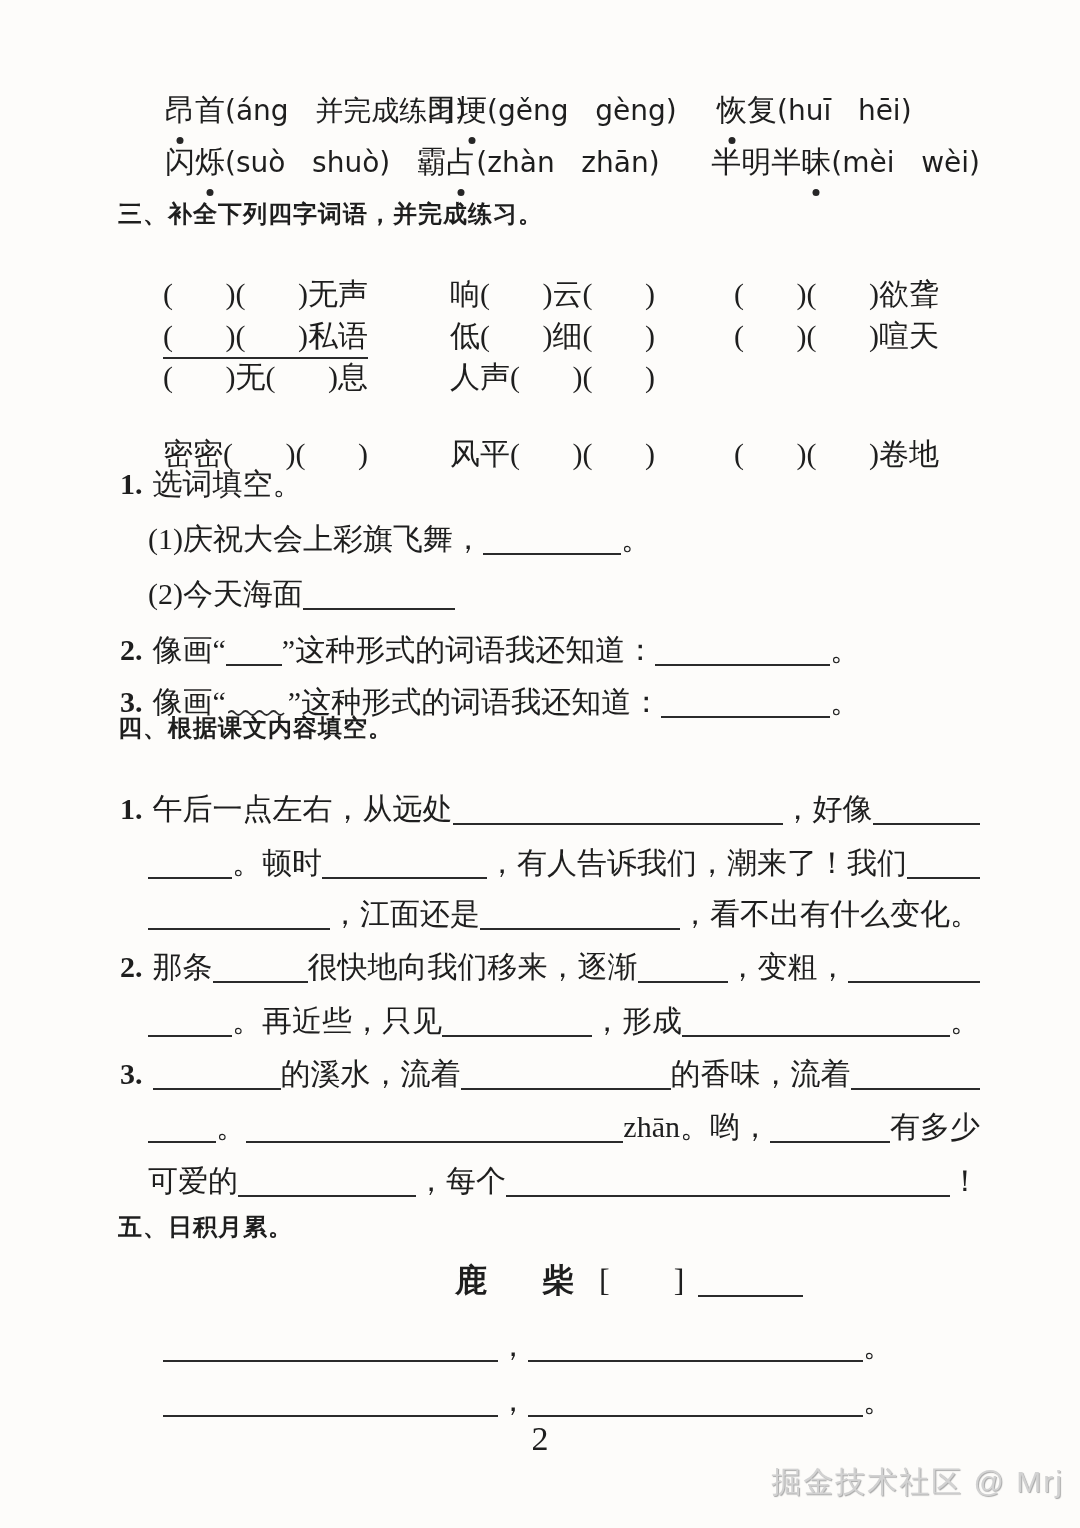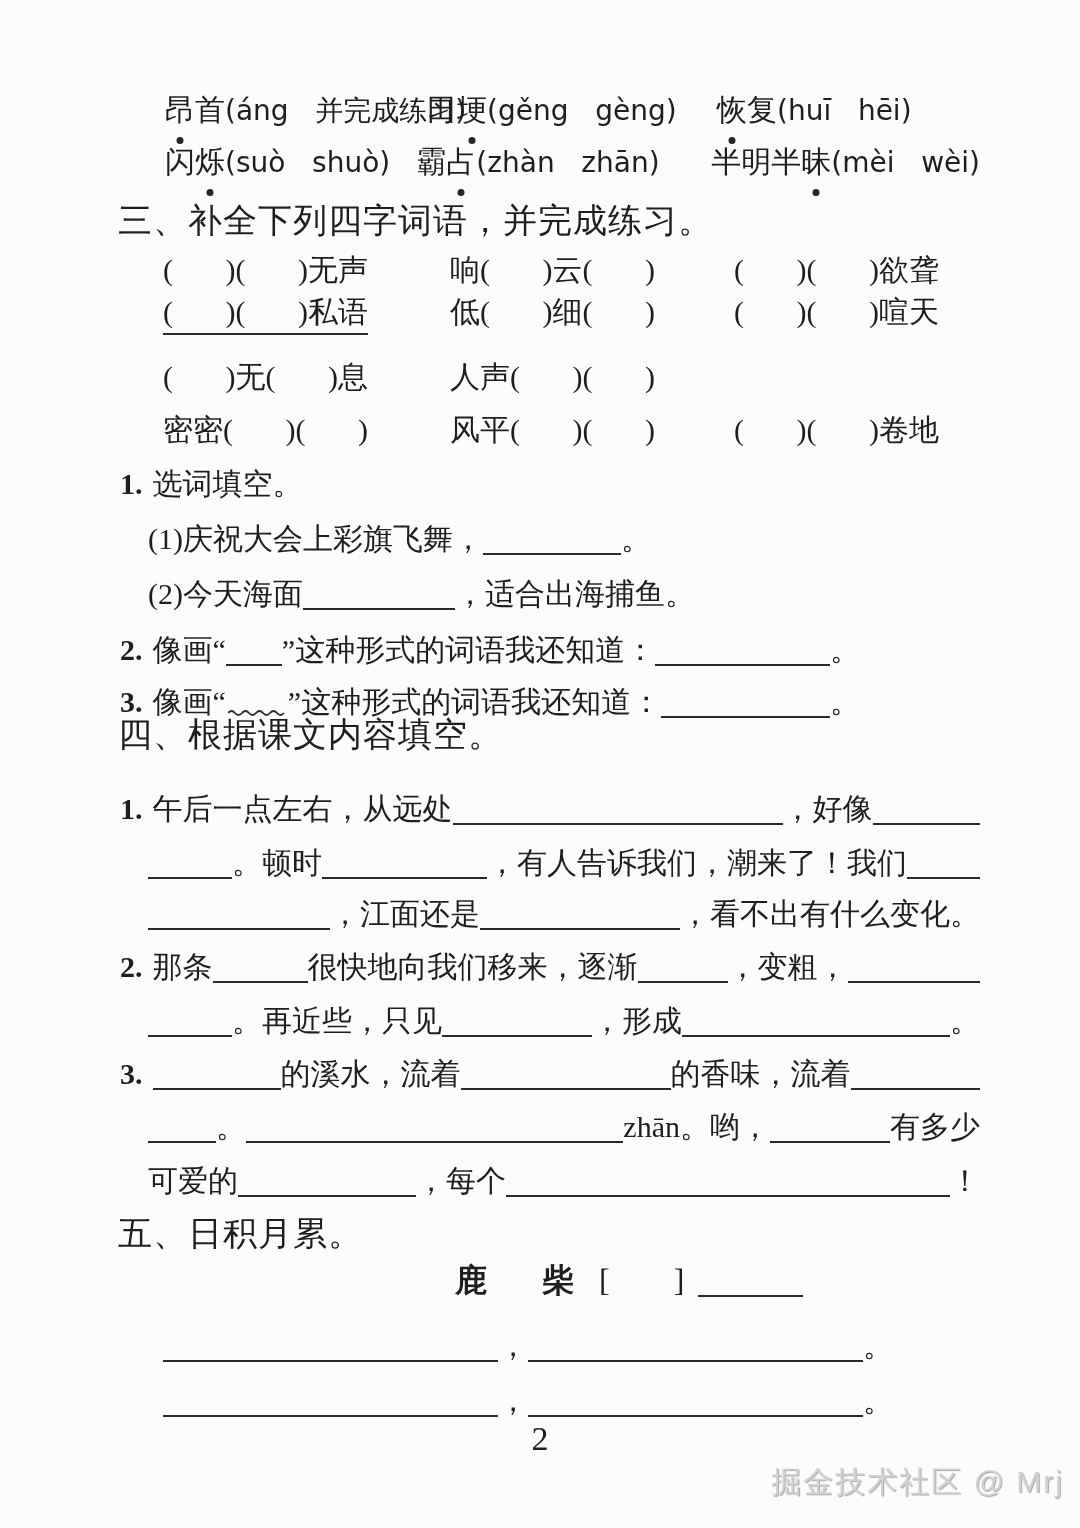--- a/index.html
+++ b/index.html
@@ -24,22 +24,22 @@
     font-size:30px;
     white-space:pre;
   }
   .t{white-space:pre;}
   .num{
     font-weight:bold;
     margin-right:10px;
   }
   .heading{
     font-family:"Liberation Sans","DejaVu Sans",sans-serif;
-    font-weight:normal;
-    font-size:34px;
+    font-weight:bold;
+    font-size:24px;
     letter-spacing:1px;
   }
   
   .pw{display:inline-block;white-space:pre;}
   .py{
     font-family:"DejaVu Sans","Liberation Sans",sans-serif;
     font-size:28px;
     white-space:pre;
   }
   .dt{position:relative;display:inline-block;}
@@ -47,21 +47,21 @@
     content:"";
     position:absolute;
     left:50%;bottom:-13px;
     transform:translateX(-50%);
     width:7px;height:7px;border-radius:50%;
     background:#262626;
   }
   
   .cell{display:inline-block;white-space:pre;}
   .c1{width:287px;}
-  .c2{width:284px;}
+  .c2{width:284px;margin-top:24px;}
   .u-line{
     border-bottom:2px solid #2b2b2b;
     padding-bottom:5px;
   }
   .wavy{position:relative;}
   .wave{
     position:absolute;left:-2px;bottom:-12px;
     width:245px;height:9px;
   }
   
@@ -137,21 +137,20 @@
     <span class="t">选词填空。</span>
   </div>
   <div class="line" style="top:519px;left:148px">
     <span class="t">(1)庆祝大会上彩旗飞舞，</span>
     <span class="blank" style="width:138px"></span>
     <span class="t">。</span>
   </div>
   <div class="line" style="top:574px;left:148px">
     <span class="t">(2)今天海面</span>
     <span class="blank" style="width:152px"></span>
-    <span class="t">，适合出海捕鱼。</span>
   </div>
 
   <div class="line" style="top:630px;left:120px;width:740px">
     <b class="num">2.</b>
     <span class="t">像画“</span>
     <span class="blank" style="width:56px"></span>
     <span class="t">”这种形式的词语我还知道：</span>
     <span class="blank grow"></span>
     <span class="t">。</span>
   </div>

